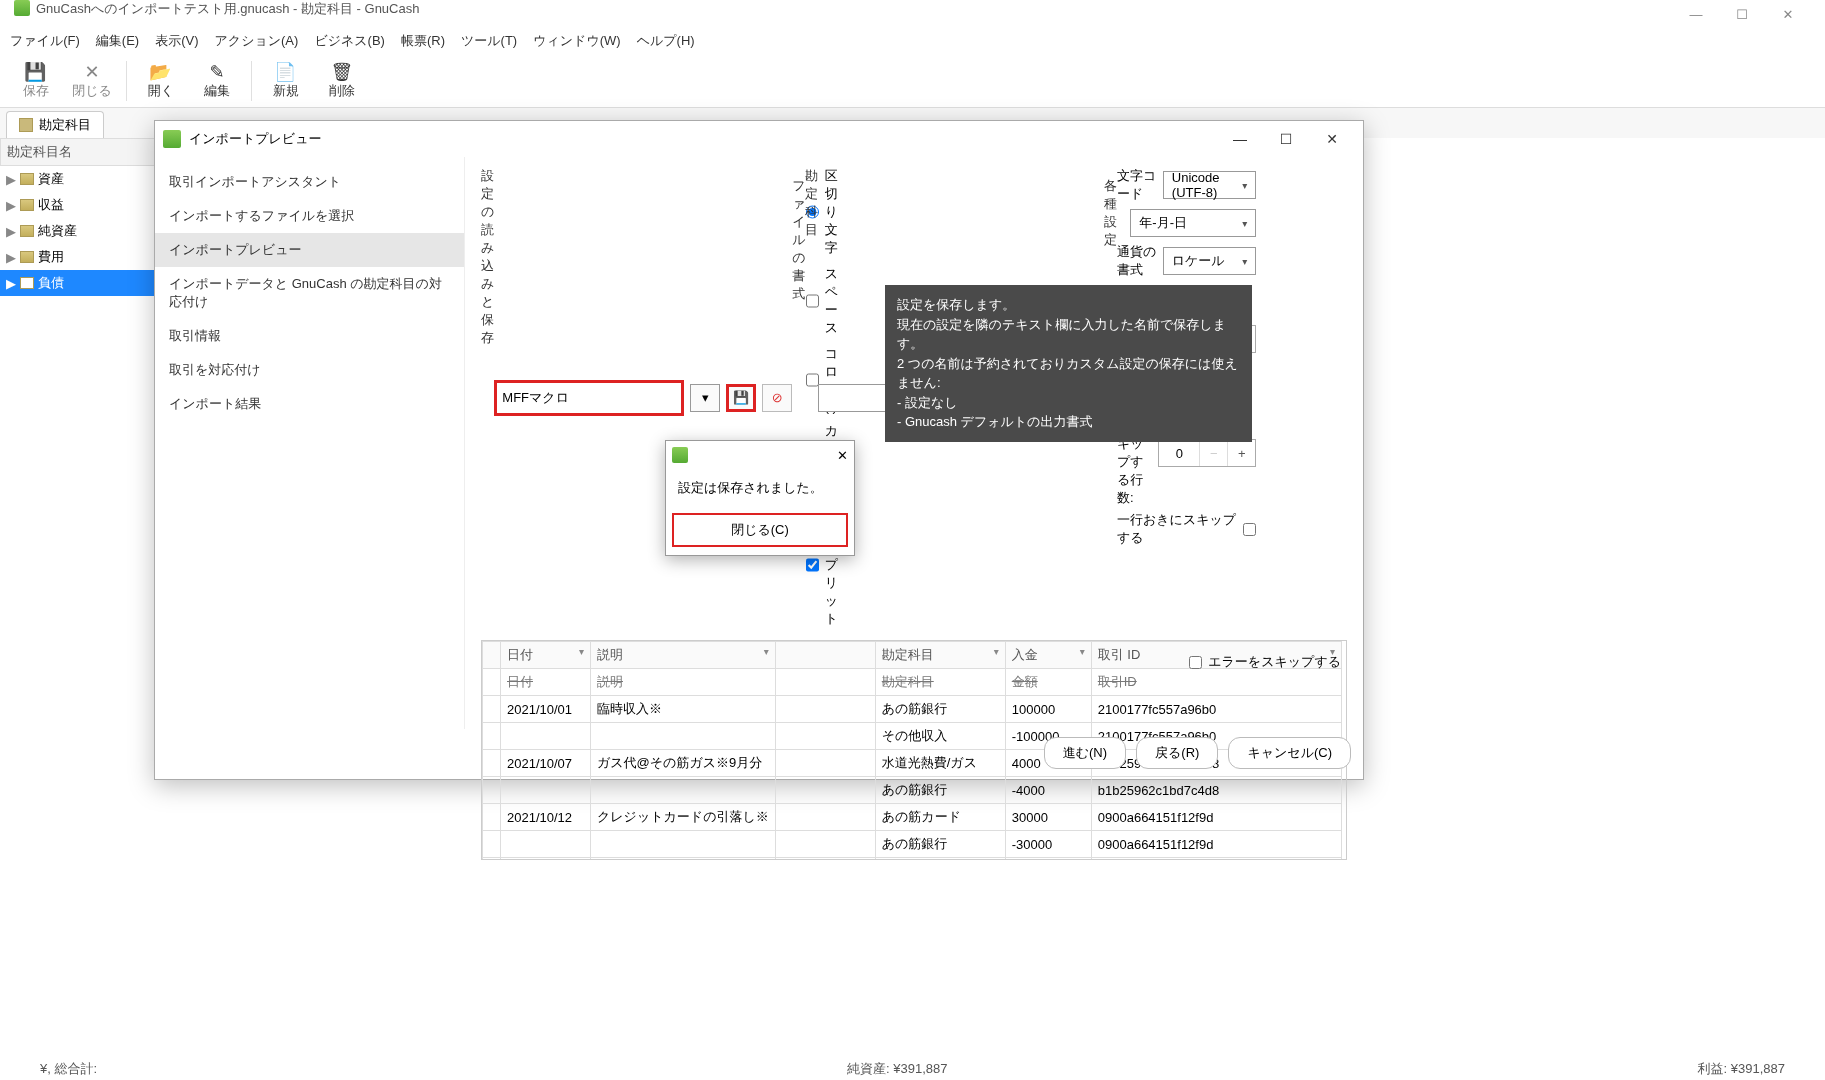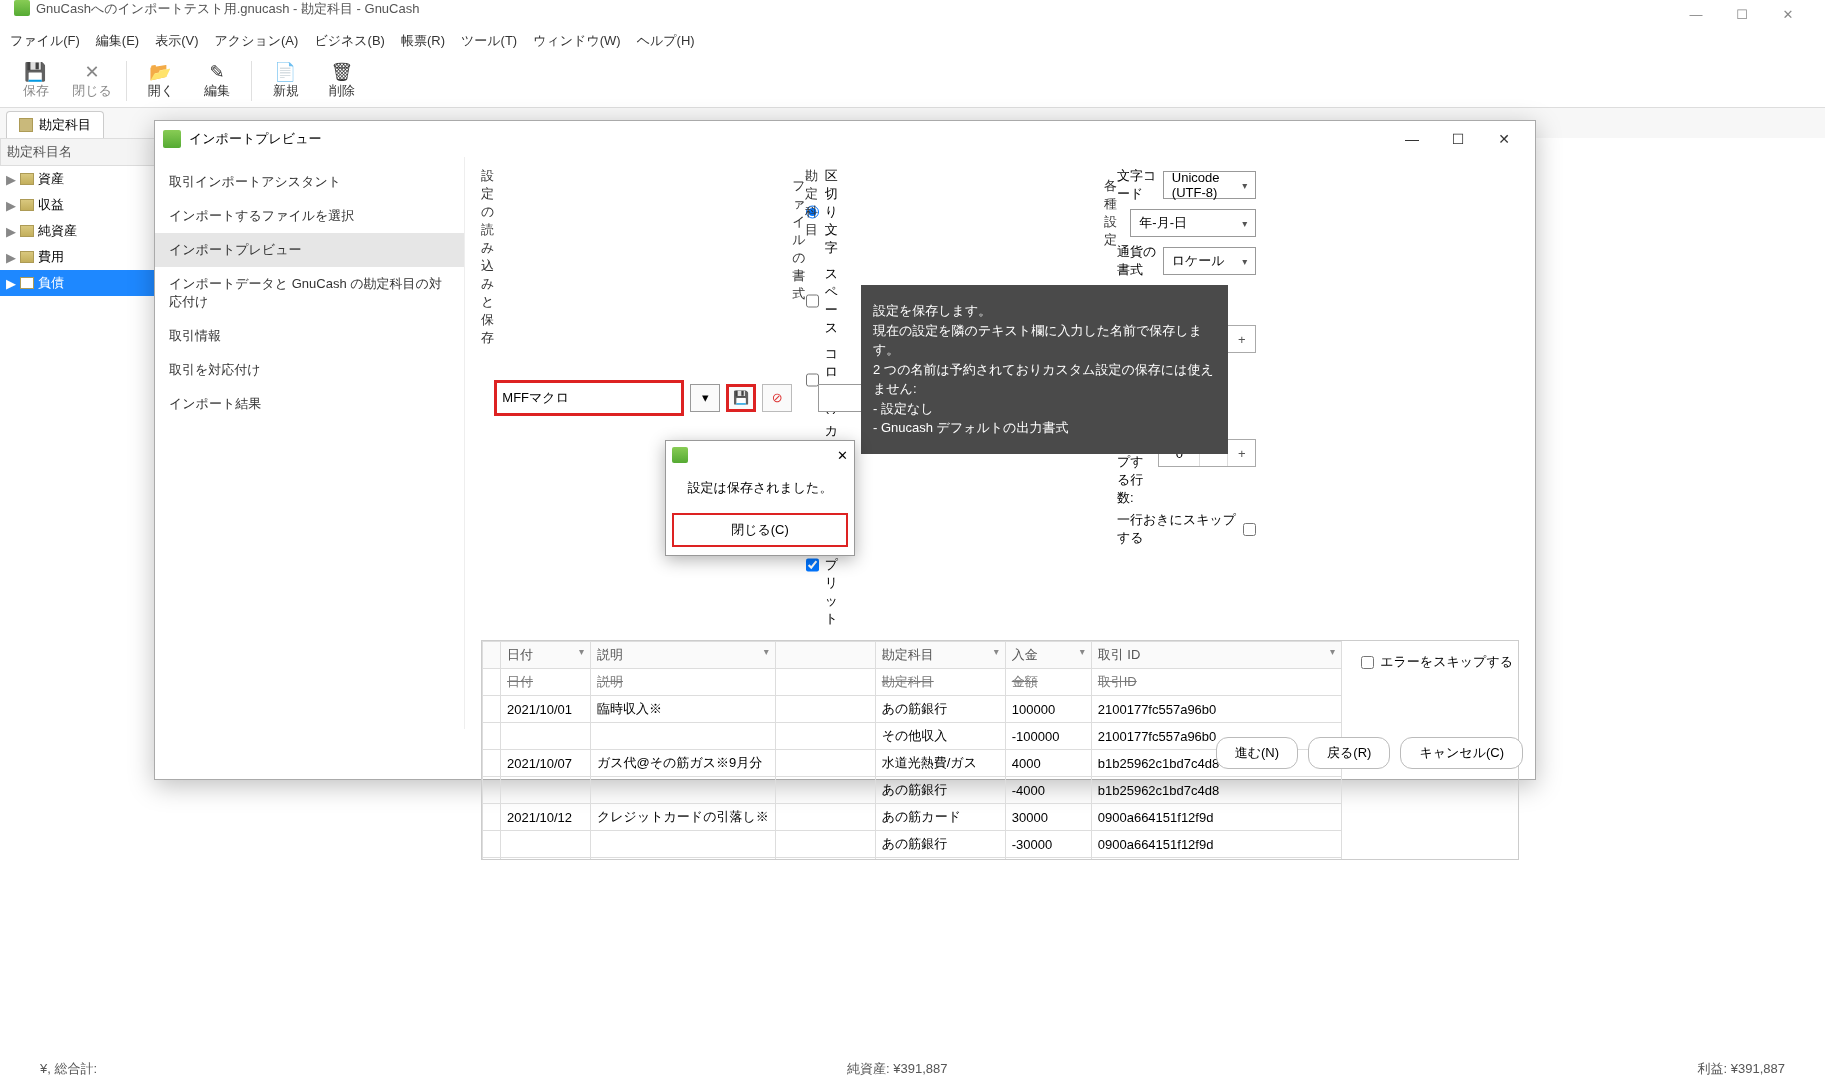--- a/index.html
+++ b/index.html
@@ -20,21 +20,21 @@
 .tabbar .tab .ti { width:14px; height:14px; background:#c9b97b; border:1px solid #ad9b56; }
 .tree { position:absolute; top:138px; left:0; width:190px; bottom:20px; }
 .tree .thead { background:#f4f4f4; border:1px solid #ddd; padding:4px 6px; color:#555; }
 .tree .titem { padding:4px 6px; display:flex; align-items:center; gap:4px; }
 .tree .titem .exp { width:10px; color:#888; }
 .tree .titem .ic { width:14px; height:12px; background:linear-gradient(#d9c87e,#c3af5c); border:1px solid #ad9b56; }
 .tree .titem.selected { background:#1e88ff; color:#fff; }
 .tree .titem.selected .exp{color:#fff;}
 .statusbar{ position:absolute; bottom:0; left:0; right:0; height:22px; display:flex; align-items:center; padding:0 40px; color:#555; background:#fff; justify-content:space-between; }
 
-.dialog{ position:absolute; left:154px; top:120px; width:1382px; height:660px; background:#fff; border:1px solid #aaa; box-shadow:0 6px 24px rgba(0,0,0,.25); }
+.dialog{ position:absolute; left:154px; top:120px; width:1210px; height:660px; background:#fff; border:1px solid #aaa; box-shadow:0 6px 24px rgba(0,0,0,.25); }
 .dialog .dtitlebar{ height:36px; display:flex; align-items:center; padding:0 8px; }
 .dialog .dtitlebar .di{ width:18px; height:18px; background:linear-gradient(#8c5,#5a3); border-radius:2px; margin-right:8px;}
 .dialog .dtitlebar .spacer{flex:1;}
 .dialog .dtitlebar .wb{ width:46px; height:30px; display:flex; align-items:center; justify-content:center; color:#333; font-size:14px;}
 .dmain{ position:absolute; top:36px; left:0; right:0; bottom:50px; display:flex;justify-content:flex-end;}
 .sidelist{ width:310px; border-right:1px solid #eee; background:#fff; padding-top:8px;}
 .sidelist .sitem{ padding:8px 14px; color:#333;}
 .sidelist .sitem.selected{ background:#e6e6e6; }
 .dcontent{ flex:1; padding:10px 16px 0 16px; position:relative;}
 .row{ display:flex; align-items:center; gap:6px; }
@@ -50,39 +50,39 @@
 .spinrow{ display:flex; align-items:center; gap:12px; justify-content:flex-end; margin-top:6px;}
 .spin { display:flex; align-items:center; border:1px solid #aaa;}
 .spin input{ width:40px; border:none; text-align:center; height:26px;}
 .spin button{ width:28px; height:26px; border:none; background:#fff; border-left:1px solid #ddd; color:#555;}
 .format-col{ display:flex; flex-direction:column; gap:8px;}
 .chk{ display:flex; align-items:center; gap:6px;}
 .chk input{ width:14px; height:14px;}
 .section-top{ display:flex; gap:24px; }
 .col{ display:flex; flex-direction:row; }
 
-.tooltip{ position:absolute; left:396px; top:128px; width:367px; background:#4a4a4a; color:#fff; padding:16px 12px; font-size:13px; line-height:1.5; z-index:5; }
+.tooltip{ position:absolute; left:420px; top:128px; width:367px; background:#4a4a4a; color:#fff; padding:10px 12px; font-size:13px; line-height:1.5; z-index:5; }
 
 .dtable{ margin-top:12px; }
 .dtable table{ border-collapse:collapse; width:860px; }
 .dtable th, .dtable td{ border:1px solid #ddd; padding:4px 6px; font-size:13px; text-align:left; white-space:nowrap; overflow:hidden;}
 .dtable th{ background:#fafafa; font-weight:normal; color:#555;}
 .dtable th .ar{ float:right; color:#888; font-size:10px;}
 .dtable tr.strike td{ text-decoration:line-through; color:#777;}
 .dtable-wrap{ height:220px; overflow:hidden; border:1px solid #ccc; position:relative;}
 .skip-errors{ position:absolute; right:22px; bottom:58px; display:flex; align-items:center; gap:6px;}
 
 .dfooter{ position:absolute; bottom:10px; right:12px; display:flex; gap:10px;}
 .dfooter button{ padding:6px 18px; border:1px solid #bbb; background:#fff; border-radius:12px;}
 
 .mini{ position:absolute; left:665px; top:440px; width:190px; background:#fff; border:1px solid #999; box-shadow:0 4px 16px rgba(0,0,0,.3); z-index:20;}
 .mini .mtitle{ height:28px; display:flex; align-items:center; padding:0 6px;}
 .mini .mtitle .mi{ width:16px; height:16px; background:linear-gradient(#8c5,#5a3); border-radius:2px;}
 .mini .mtitle .spacer{flex:1;}
-.mini .mbody{ padding:10px 12px; text-align:center;}
+.mini .mbody{ padding:10px 12px; }
 .mini .mbtn{ margin:6px 6px 8px 6px; border:2px solid #d22; padding:6px 0; text-align:center; background:#fff;}
 .settings-right{ width:300px; }
 .settings-right .srow{ display:flex; align-items:center; justify-content:space-between; margin-bottom:6px;}
 .skip-alt{ display:flex; align-items:center; justify-content:flex-end; gap:4px; margin-top:4px;}
 </style>
 </head>
 <body>
 
 <div class="titlebar">
   <div class="app-icon"></div>

